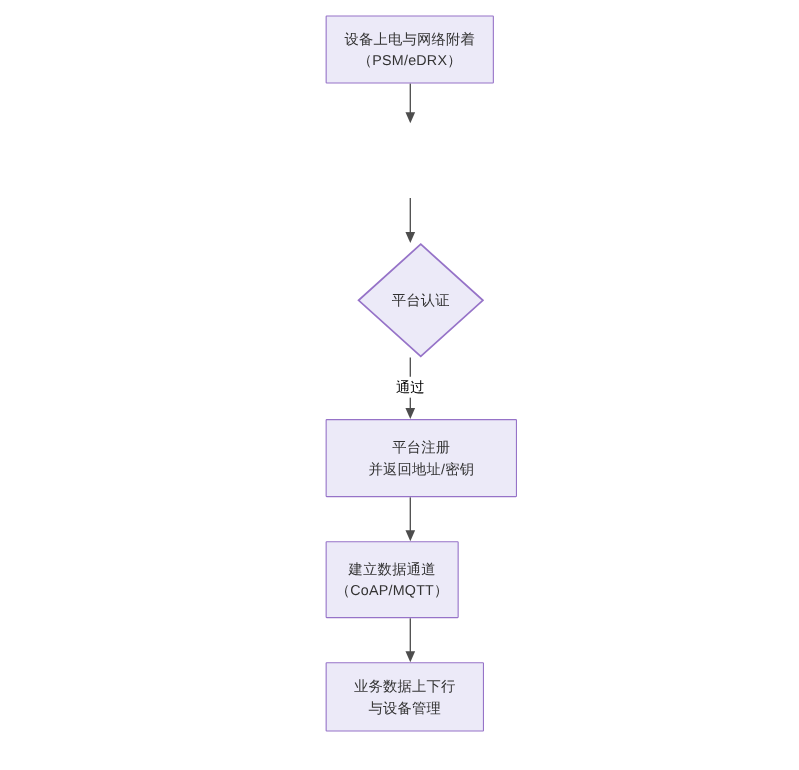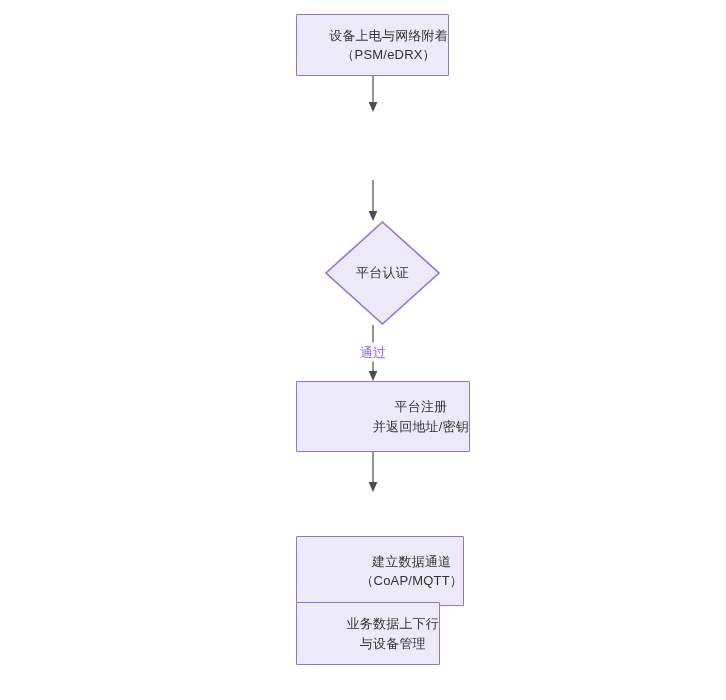--- a/index.html
+++ b/index.html
@@ -27,21 +27,20 @@
     display: flex;
     align-items: center;
     justify-content: center;
     text-align: center;
   }
 
   .node.process {
     background: #ECEAF8;
     border: 1.6px solid #9673C8;
     border-radius: 1px;
-    justify-content: flex-end;
   }
 
   .node-label {
     font-size: 13px;
     line-height: 19.5px;
     color: #333333;
     white-space: pre-line;
     letter-spacing: 0.2px;
   }
 
@@ -72,21 +71,21 @@
   }
   .edge svg {
     display: block;
     overflow: visible;
   }
 
   .edge-label {
     position: absolute;
     font-size: 13px;
     line-height: 17px;
-    color: #8b5cf6;
+    color: #000000;
     background: #ffffff;
     padding: 1px 3px;
     white-space: nowrap;
     transform: translate(-50%, -50%);
     z-index: 3;
   }
 </style>
 </head>
 <body>
 
@@ -141,21 +140,21 @@
       </svg>
     </div>
     <span class="node-label">平台认证</span>
   </div>
 
   <div class="node process" style="left:296px; top:381px; width:174px; height:71px;">
     <span class="node-label">平台注册
 并返回地址/密钥</span>
   </div>
 
-  <div class="node process" style="left:296px; top:492px; width:168px; height:70px;margin-top:44px;">
+  <div class="node process" style="left:296px; top:492px; width:121px; height:70px;">
     <span class="node-label">建立数据通道
 （CoAP/MQTT）</span>
   </div>
 
   <div class="node process" style="left:296px; top:602px; width:144px; height:63px;">
     <span class="node-label">业务数据上下行
 与设备管理</span>
   </div>
 
 </div>

